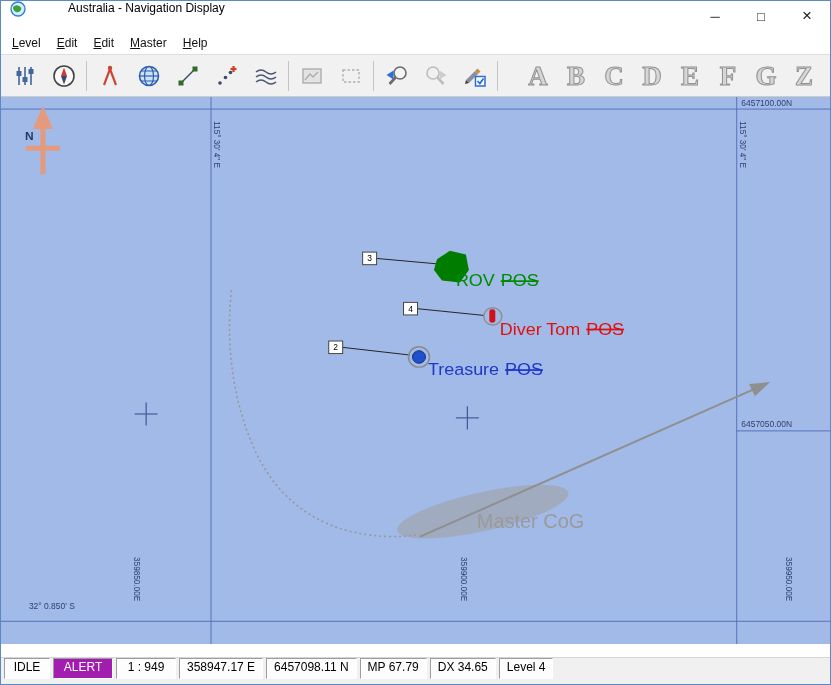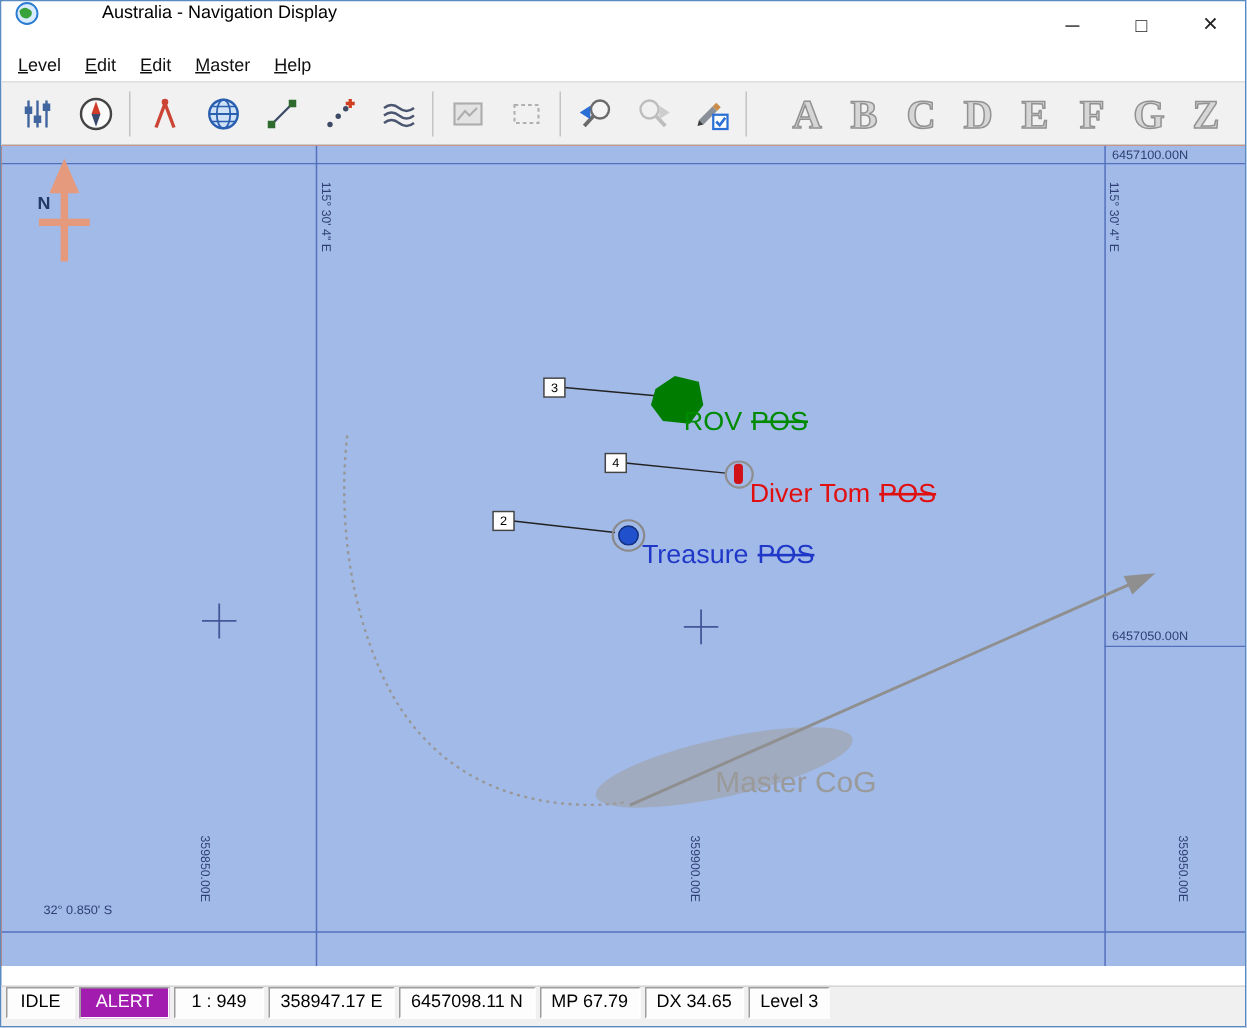--- a/index.html
+++ b/index.html
@@ -278,16 +278,16 @@
   </div>
 
   <div class="statusbar">
     <span class="sb-cell">IDLE</span>
     <span class="sb-cell alert">ALERT</span>
     <span class="sb-cell">1 : 949</span>
     <span class="sb-cell">358947.17 E</span>
     <span class="sb-cell">6457098.11 N</span>
     <span class="sb-cell">MP 67.79</span>
     <span class="sb-cell">DX 34.65</span>
-    <span class="sb-cell">Level 3</span>
+    <span class="sb-cell">Level 4</span>
   </div>
 
 </div>
 
 </body></html>

